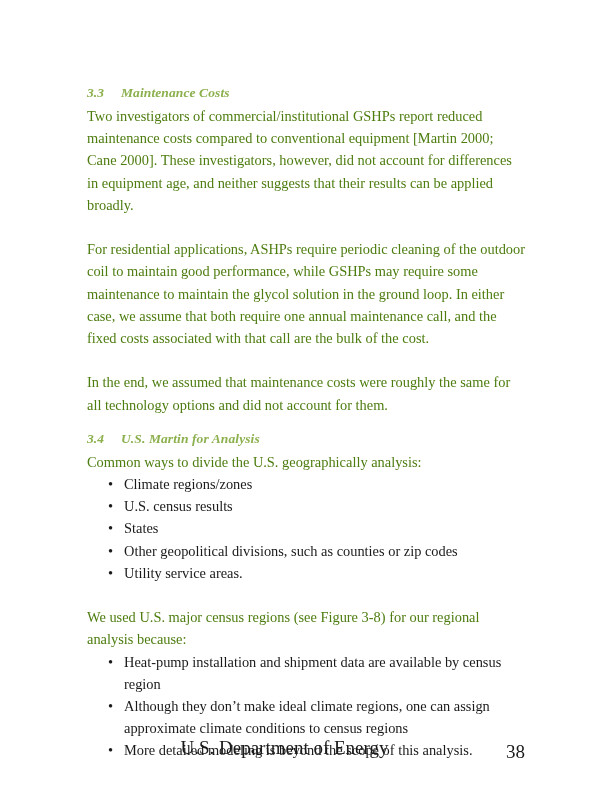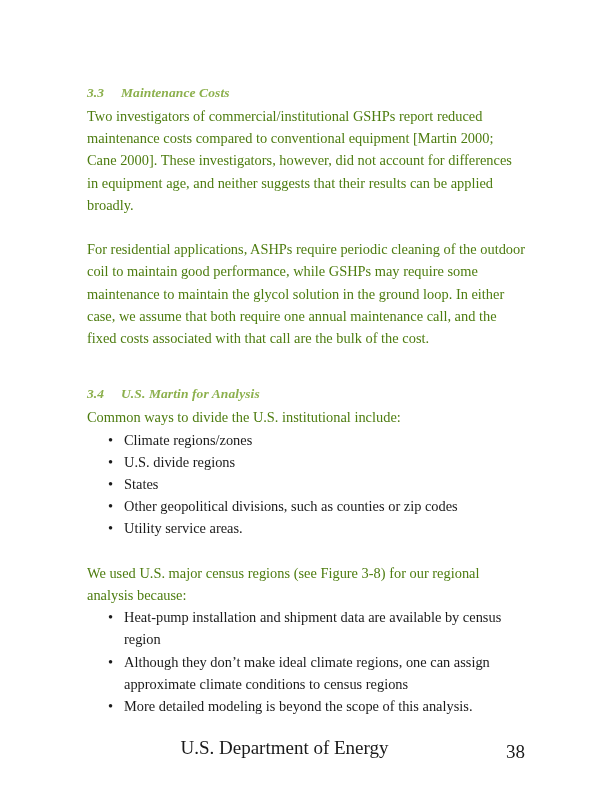--- a/index.html
+++ b/index.html
@@ -106,28 +106,29 @@
     <h2 class="heading"><span class="num">3.3</span><span>Maintenance Costs</span></h2>
 
     <p class="para">Two investigators of commercial/institutional GSHPs report reduced maintenance costs compared to conventional equipment [Martin 2000; Cane 2000].  These investigators, however, did not account for differences in equipment age, and neither suggests that their results can be applied broadly.</p>
 
     <div class="spacer-line"></div>
 
     <p class="para">For residential applications, ASHPs require periodic cleaning of the outdoor coil to maintain good performance, while GSHPs may require some maintenance to maintain the glycol solution in the ground loop.  In either case, we assume that both require one annual maintenance call, and the fixed costs associated with that call are the bulk of the cost.</p>
 
     <div class="spacer-line"></div>
 
+    <p class="para">In the end, we assumed that maintenance costs were roughly the same for all technology options and did not account for them.</p>
 
     <h2 class="heading heading-3-4"><span class="num">3.4</span><span>U.S. Martin for Analysis</span></h2>
 
-    <p class="para">Common ways to divide the U.S. institutional include:</p>
+    <p class="para">Common ways to divide the U.S. geographically analysis:</p>
 
     <ul class="bullets">
       <li><span class="dot">•</span><span>Climate regions/zones</span></li>
-      <li><span class="dot">•</span><span>U.S. divide regions</span></li>
+      <li><span class="dot">•</span><span>U.S. census results</span></li>
       <li><span class="dot">•</span><span>States</span></li>
       <li><span class="dot">•</span><span>Other geopolitical divisions, such as counties or zip codes</span></li>
       <li><span class="dot">•</span><span>Utility service areas.</span></li>
     </ul>
 
     <div class="spacer-line"></div>
 
     <p class="para">We used U.S. major census regions (see Figure 3-8) for our regional analysis because:</p>
 
     <ul class="bullets">

